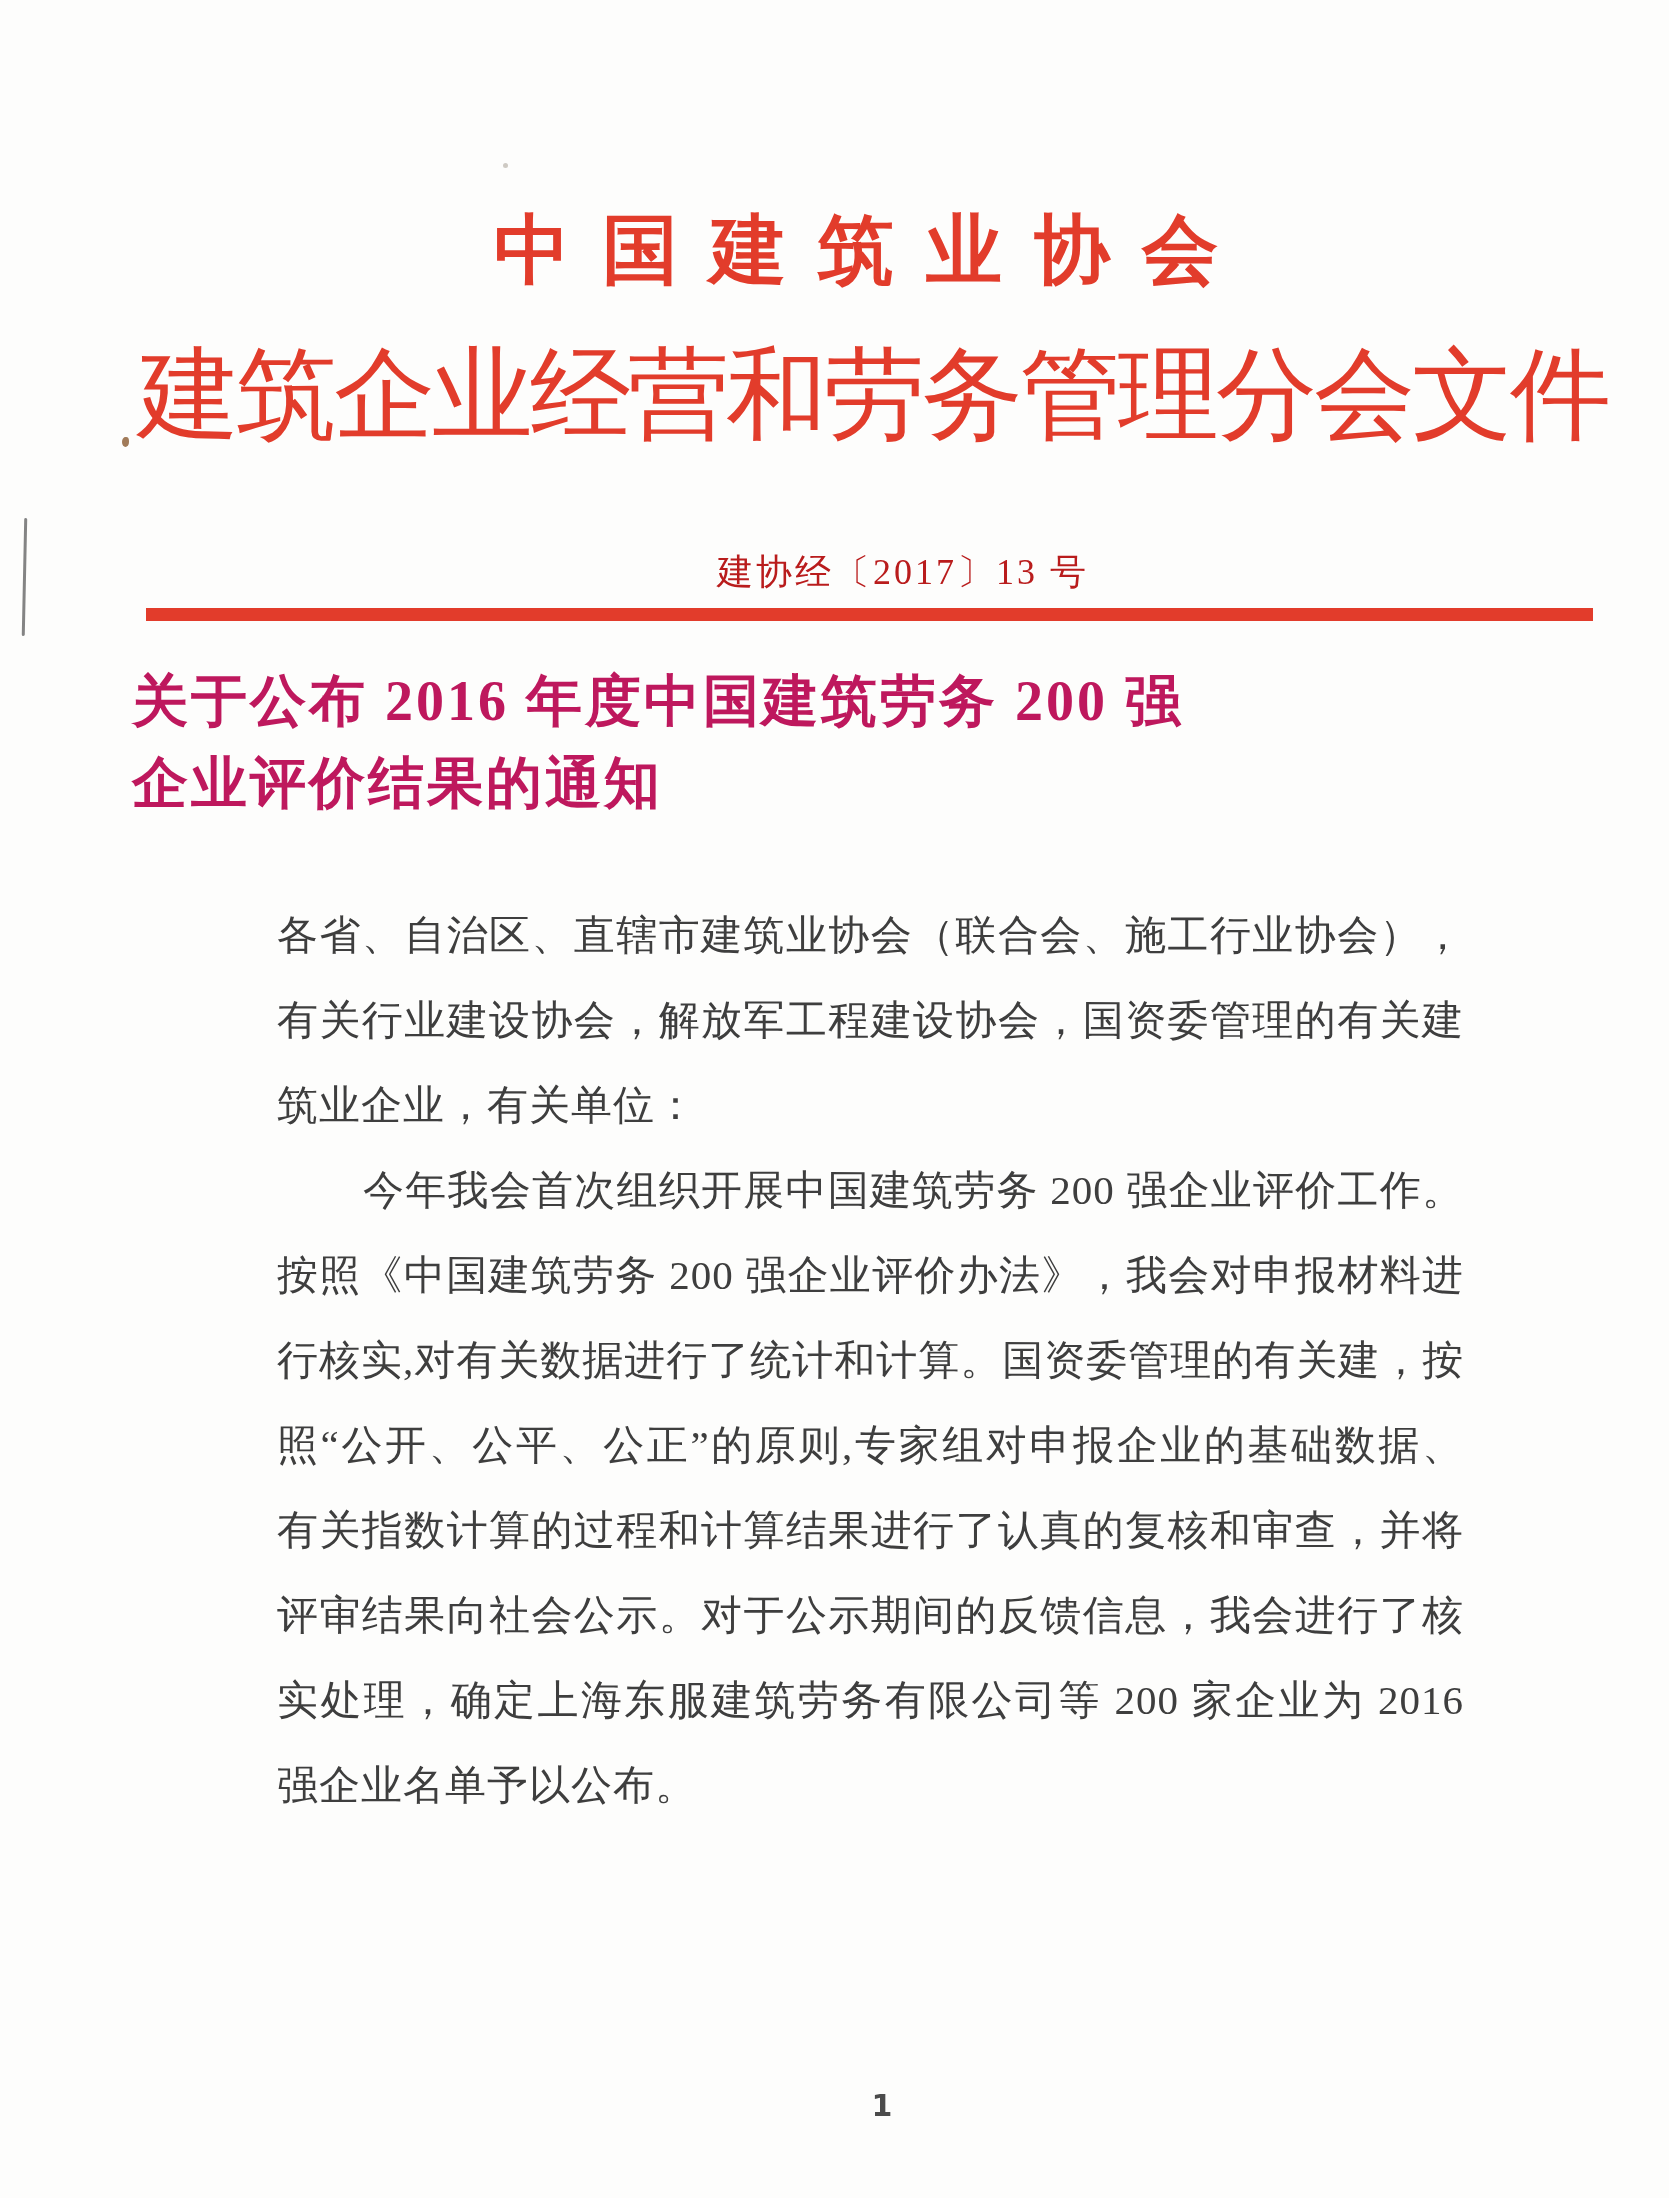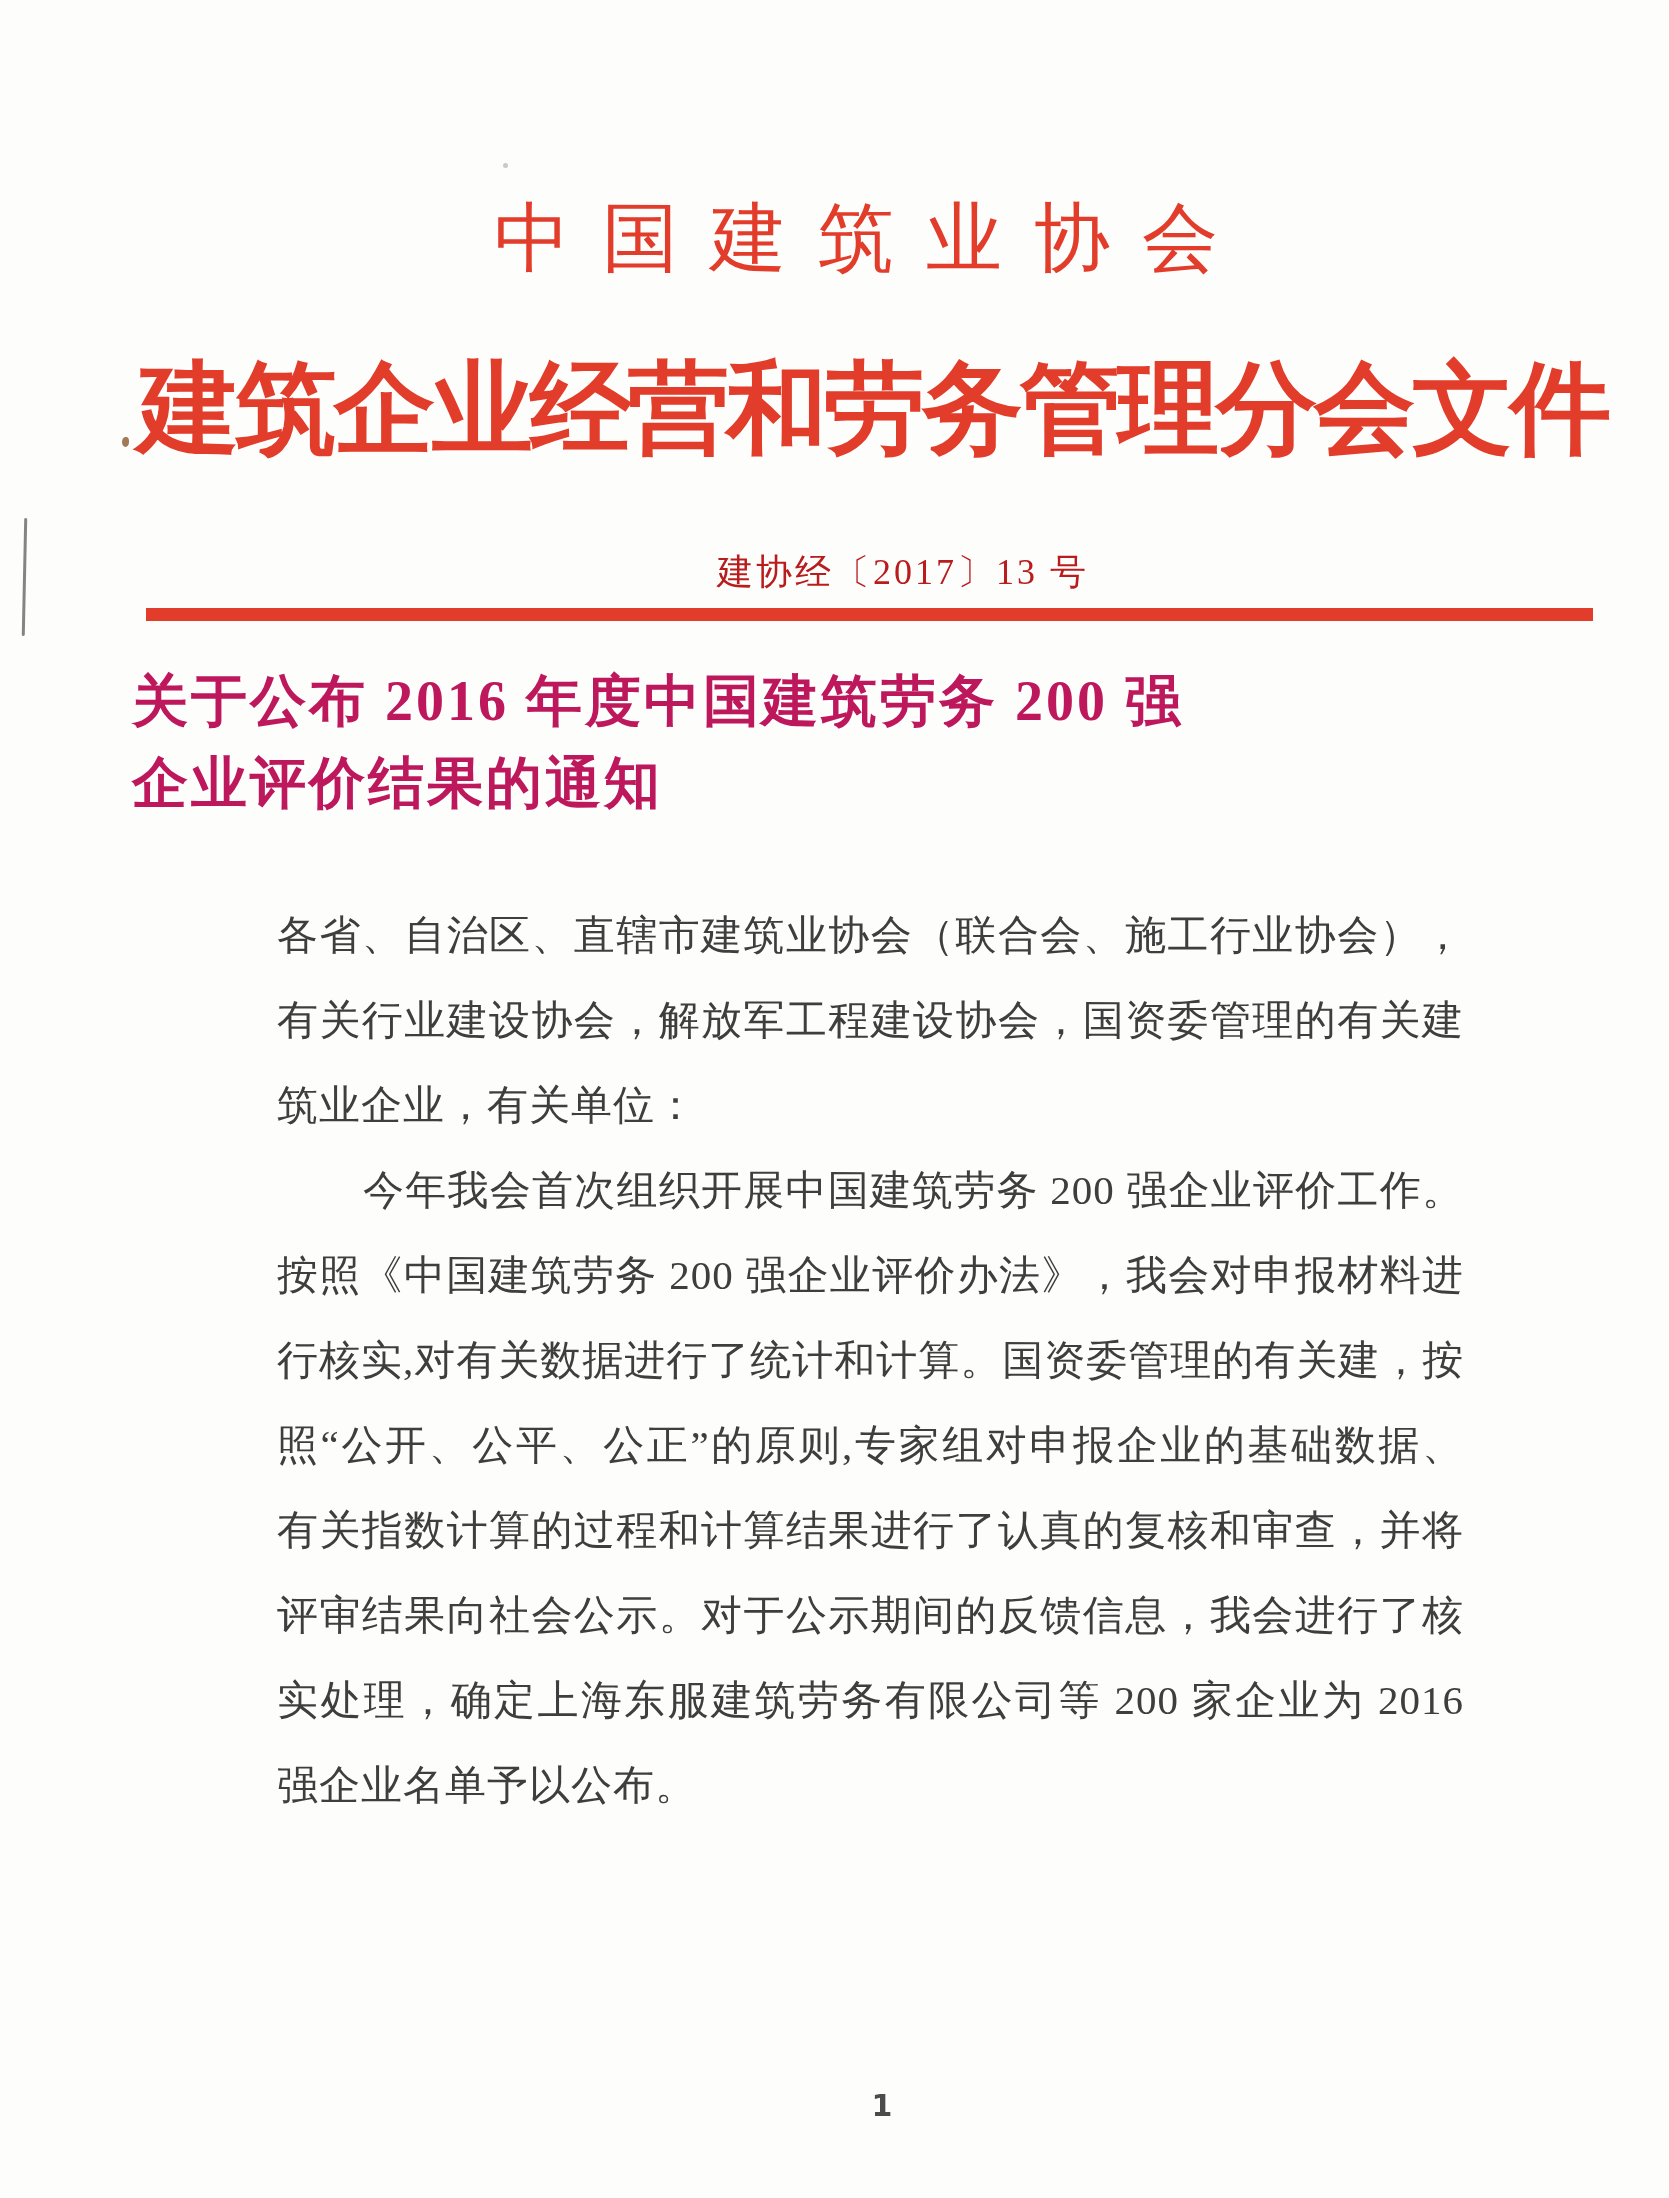--- a/index.html
+++ b/index.html
@@ -8,36 +8,36 @@
     width: 1669px;
     height: 2198px;
     margin: 0 auto;
     background: #fdfdfc;
     overflow: hidden;
     font-family: "Liberation Serif", "DejaVu Serif", serif;
   }
   
   .org-name {
     position: absolute;
-    top: 188px;
+    top: 200px;
     left: 872px;
     transform: translateX(-50%);
     font-size: 76px;
-    font-weight: normal;
+    font-weight: bold;
     color: var(--red, #e23c2b);
     letter-spacing: 32px;
     white-space: nowrap;
   }
   .branch-title {
     position: absolute;
-    top: 342px;
+    top: 328px;
     left: 873px;
     transform: translateX(-50%);
     font-size: 101px;
-    font-weight: bold;
+    font-weight: normal;
     color: var(--red, #e23c2b);
     letter-spacing: -3px;
     white-space: nowrap;
   }
   .doc-number {
     position: absolute;
     top: 548px;
     left: 903px;
     transform: translateX(-50%);
     font-size: 36px;

